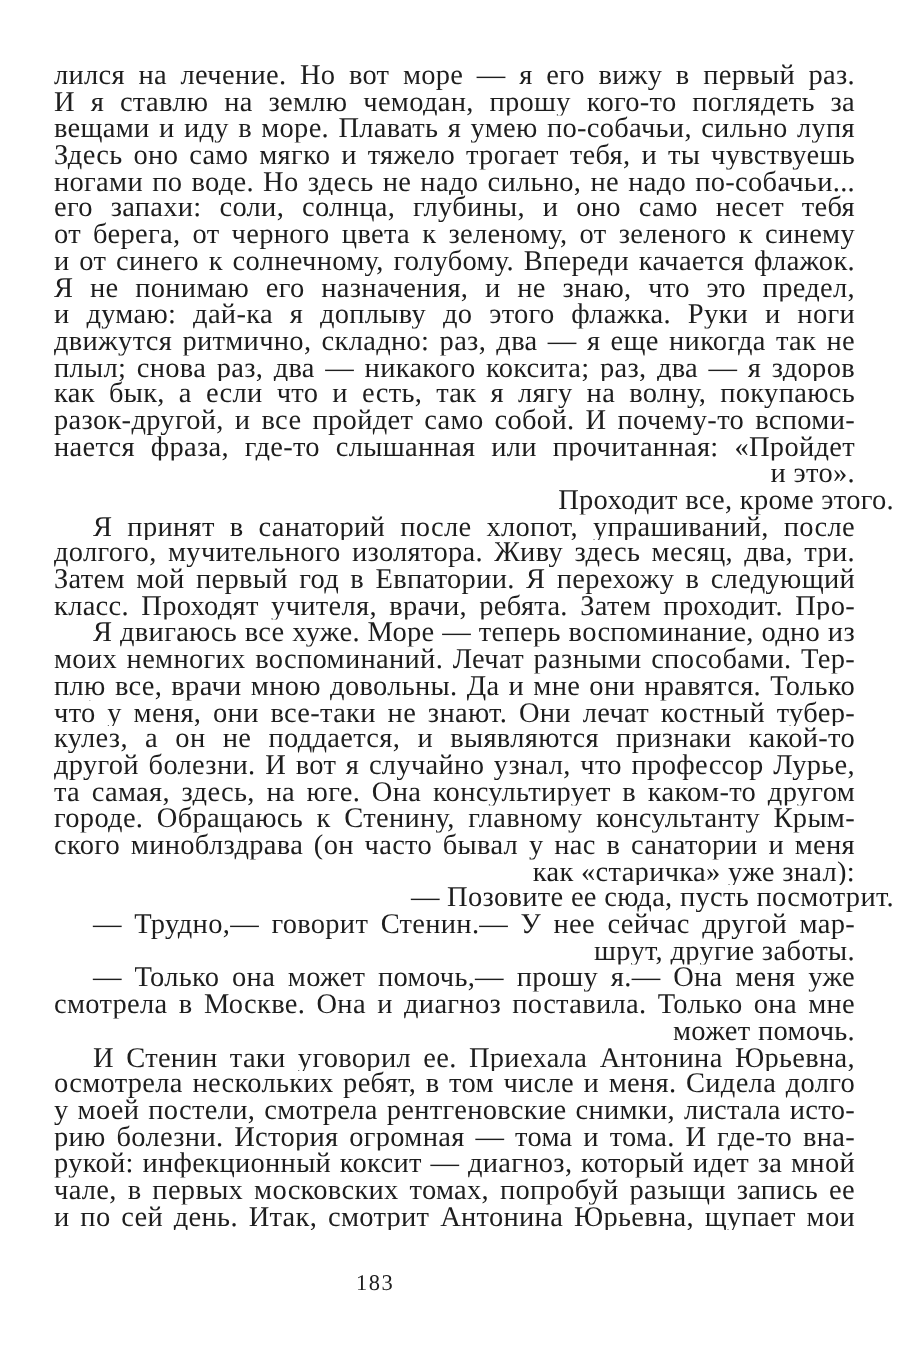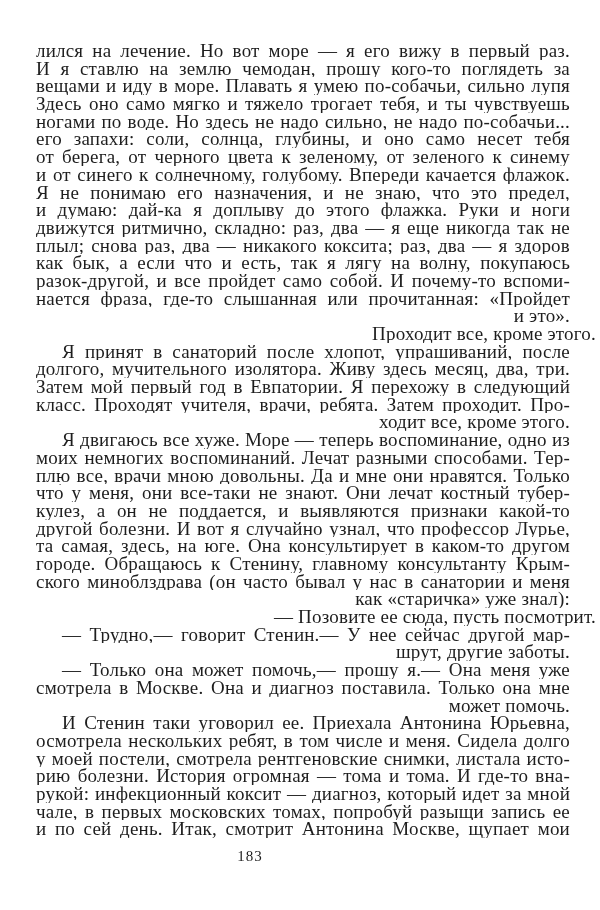--- a/index.html
+++ b/index.html
@@ -80,21 +80,20 @@
       <div class="line just">плыл; снова раз, два — никакого коксита; раз, два — я здоров</div>
       <div class="line just">как бык, а если что и есть, так я лягу на волну, покупаюсь</div>
       <div class="line just">разок-другой, и все пройдет само собой. И почему-то вспоми-</div>
       <div class="line just">нается фраза, где-то слышанная или прочитанная: «Пройдет</div>
       <div class="line">и это».</div>
       <div class="line indent">Проходит все, кроме этого.</div>
       <div class="line just indent">Я принят в санаторий после хлопот, упрашиваний, после</div>
       <div class="line just">долгого, мучительного изолятора. Живу здесь месяц, два, три.</div>
       <div class="line just">Затем мой первый год в Евпатории. Я перехожу в следующий</div>
       <div class="line just">класс. Проходят учителя, врачи, ребята. Затем проходит. Про-</div>
-      <div class="line">ходит все, кроме этого.</div>
       <div class="line just indent">Я двигаюсь все хуже. Море — теперь воспоминание, одно из</div>
       <div class="line just">моих немногих воспоминаний. Лечат разными способами. Тер-</div>
       <div class="line just">плю все, врачи мною довольны. Да и мне они нравятся. Только</div>
       <div class="line just">что́ у меня, они все-таки не знают. Они лечат костный тубер-</div>
       <div class="line just">кулез, а он не поддается, и выявляются признаки какой-то</div>
       <div class="line just">другой болезни. И вот я случайно узнал, что профессор Лурье,</div>
       <div class="line just">та самая, здесь, на юге. Она консультирует в каком-то другом</div>
       <div class="line just">городе. Обращаюсь к Стенину, главному консультанту Крым-</div>
       <div class="line just">ского миноблздрава (он часто бывал у нас в санатории и меня</div>
       <div class="line">как «старичка» уже знал):</div>
@@ -103,16 +102,16 @@
       <div class="line">шрут, другие заботы.</div>
       <div class="line just indent">— Только она может помочь,— прошу я.— Она меня уже</div>
       <div class="line just">смотрела в Москве. Она и диагноз поставила. Только она мне</div>
       <div class="line">может помочь.</div>
       <div class="line just indent">И Стенин таки уговорил ее. Приехала Антонина Юрьевна,</div>
       <div class="line just">осмотрела нескольких ребят, в том числе и меня. Сидела долго</div>
       <div class="line just">у моей постели, смотрела рентгеновские снимки, листала исто-</div>
       <div class="line just">рию болезни. История огромная — тома и тома. И где-то вна-</div>
       <div class="line just">рукой: инфекционный коксит — диагноз, который идет за мной</div>
       <div class="line just">чале, в первых московских томах, попробуй разыщи запись ее</div>
-      <div class="line just">и по сей день. Итак, смотрит Антонина Москве, щупает мои</div>
+      <div class="line just">и по сей день. Итак, смотрит Антонина Юрьевна, щупает мои</div>
     </div>
   <div class="page-number">183</div>
 </div>
 
 </body></html>

